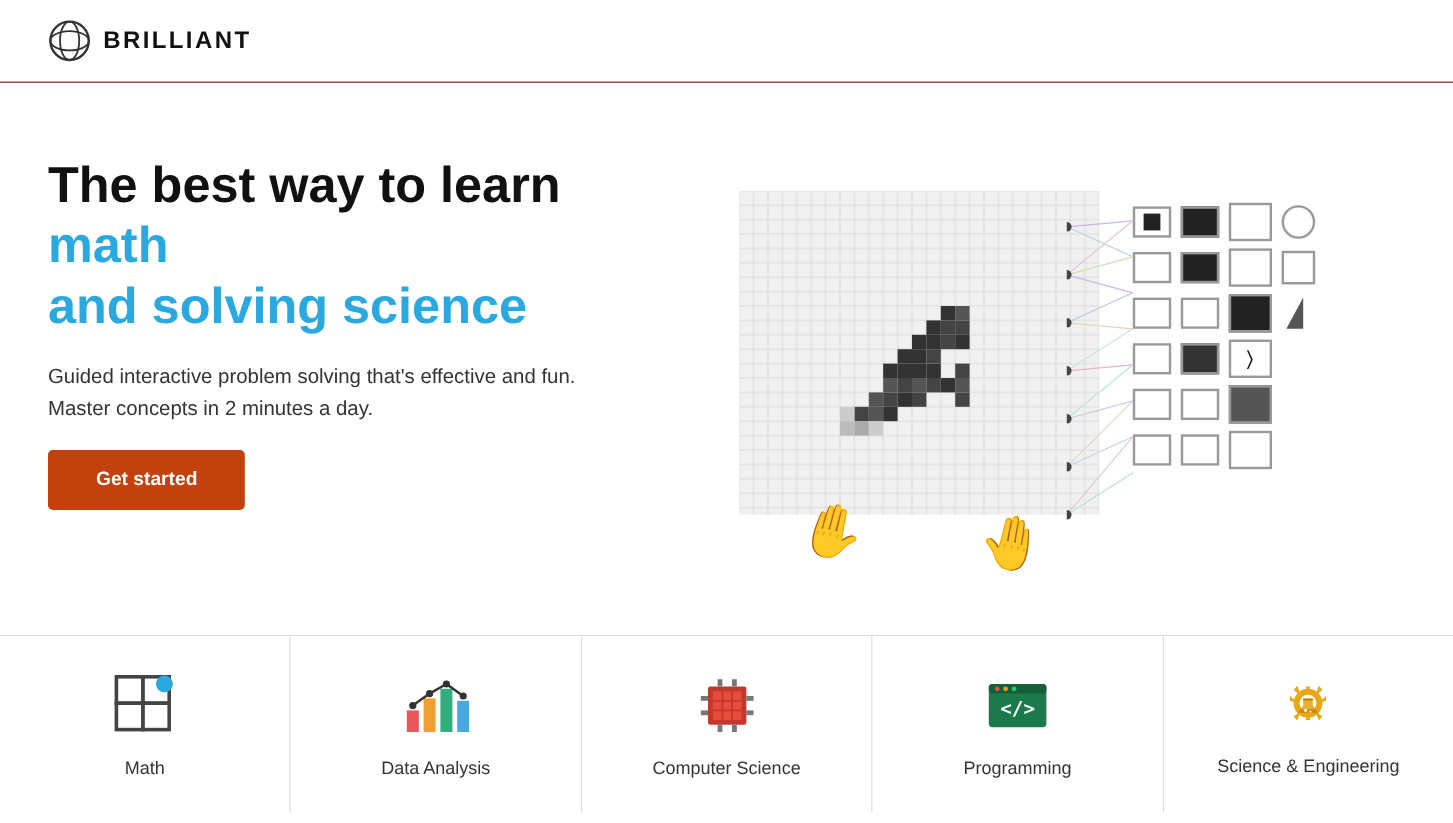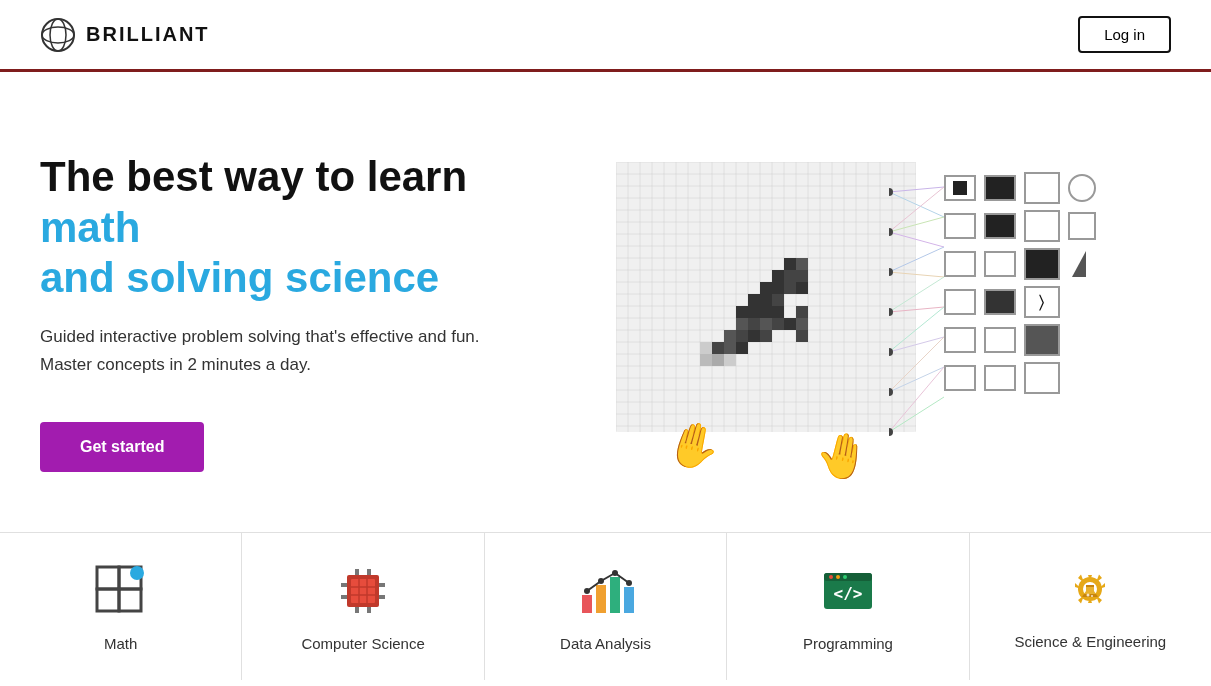--- a/index.html
+++ b/index.html
@@ -4,21 +4,21 @@
   <style>
     * { box-sizing: border-box; margin: 0; padding: 0; }
     body { font-family: -apple-system, BlinkMacSystemFont, 'Segoe UI', sans-serif; background: #fff; color: #111; }
 
     
     .header {
       display: flex;
       align-items: center;
       justify-content: space-between;
       padding: 16px 40px;
-      border-bottom: 3px solid #7f1d1d;
+      border-bottom: 1px solid #7f1d1d;
     }
     .logo-area {
       display: flex;
       align-items: center;
       gap: 10px;
       font-size: 20px;
       font-weight: 700;
       letter-spacing: 2px;
       text-transform: uppercase;
     }
@@ -32,45 +32,44 @@
       padding: 8px 24px;
       font-size: 15px;
       font-weight: 500;
       cursor: pointer;
       border-radius: 4px;
     }
 
     
     .hero {
       display: flex;
-      align-items: center;
       padding: 60px 40px 40px 40px;
       min-height: 460px;
     }
     .hero-text {
       flex: 0 0 500px;
       max-width: 500px;
     }
     .hero-title {
       font-size: 42px;
       font-weight: 800;
       line-height: 1.2;
       margin-bottom: 20px;
     }
     .hero-title .accent {
       color: #2AA9E0;
     }
     .hero-subtitle {
       font-size: 17px;
       color: #333;
       line-height: 1.6;
-      margin-bottom: 44px;
+      margin-bottom: 20px;
     }
     .get-started-btn {
-      background: #a21caf;
+      background: #c2410c;
       color: #fff;
       border: none;
       padding: 16px 40px;
       font-size: 16px;
       font-weight: 600;
       border-radius: 4px;
       cursor: pointer;
     }
 
     
@@ -129,21 +128,20 @@
 
 <header class="header">
   <div class="logo-area">
     <svg class="logo-icon" viewBox="0 0 36 36">
       <circle cx="18" cy="18" r="16" fill="none" stroke="#333" stroke-width="2"></circle>
       <ellipse cx="18" cy="18" rx="16" ry="8" fill="none" stroke="#333" stroke-width="1.5"></ellipse>
       <ellipse cx="18" cy="18" rx="8" ry="16" fill="none" stroke="#333" stroke-width="1.5"></ellipse>
     </svg>
     <span>BRILLIANT</span>
   </div>
-  <button class="login-btn">Log in</button>
 </header>
 
 <section class="hero">
   <div class="hero-text">
     <h1 class="hero-title">
       <span>The best way to learn </span><span class="accent">math</span><br>
       <span class="accent">and solving science</span>
     </h1>
     <p class="hero-subtitle">
       <span>Guided interactive problem solving that's effective and fun.</span><br>
@@ -289,68 +287,68 @@
         <circle cx="44" cy="10" r="7" fill="#2AA9E0"></circle>
       </svg>
     </div>
     <span class="category-label">Math</span>
   </div>
 
   <div class="category-item">
     <div class="category-icon">
       <svg width="56" height="56" viewBox="0 0 56 56">
 
-        <rect x="12" y="12" width="32" height="32" fill="#c0392b" rx="2"></rect>
-        <rect x="16" y="16" width="24" height="24" fill="#e74c3c" rx="1"></rect>
-
-        <line x1="24" y1="16" x2="24" y2="40" stroke="#c0392b" stroke-width="1.5"></line>
-        <line x1="32" y1="16" x2="32" y2="40" stroke="#c0392b" stroke-width="1.5"></line>
-        <line x1="16" y1="24" x2="40" y2="24" stroke="#c0392b" stroke-width="1.5"></line>
-        <line x1="16" y1="32" x2="40" y2="32" stroke="#c0392b" stroke-width="1.5"></line>
-
-        <rect x="20" y="6" width="4" height="6" fill="#777"></rect>
-        <rect x="32" y="6" width="4" height="6" fill="#777"></rect>
-
-        <rect x="20" y="44" width="4" height="6" fill="#777"></rect>
-        <rect x="32" y="44" width="4" height="6" fill="#777"></rect>
-
-        <rect x="6" y="20" width="6" height="4" fill="#777"></rect>
-        <rect x="6" y="32" width="6" height="4" fill="#777"></rect>
-
-        <rect x="44" y="20" width="6" height="4" fill="#777"></rect>
-        <rect x="44" y="32" width="6" height="4" fill="#777"></rect>
-      </svg>
-    </div>
-    <span class="category-label">Computer Science</span>
-  </div>
-
-  <div class="category-item">
-    <div class="category-icon">
-      <svg width="56" height="56" viewBox="0 0 56 56">
-
         <rect x="4" y="32" width="10" height="18" fill="#e8555a"></rect>
         <rect x="18" y="22" width="10" height="28" fill="#f0a030"></rect>
         <rect x="32" y="14" width="10" height="36" fill="#2EAF7D"></rect>
         <rect x="46" y="24" width="10" height="26" fill="#4aa8e0"></rect>
 
         <circle cx="9" cy="28" r="3" fill="#333"></circle>
         <circle cx="23" cy="18" r="3" fill="#333"></circle>
         <circle cx="37" cy="10" r="3" fill="#333"></circle>
         <circle cx="51" cy="20" r="3" fill="#333"></circle>
         <line x1="9" y1="28" x2="23" y2="18" stroke="#333" stroke-width="2"></line>
         <line x1="23" y1="18" x2="37" y2="10" stroke="#333" stroke-width="2"></line>
         <line x1="37" y1="10" x2="51" y2="20" stroke="#333" stroke-width="2"></line>
       </svg>
     </div>
     <span class="category-label">Data Analysis</span>
   </div>
 
   <div class="category-item">
     <div class="category-icon">
       <svg width="56" height="56" viewBox="0 0 56 56">
+
+        <rect x="12" y="12" width="32" height="32" fill="#c0392b" rx="2"></rect>
+        <rect x="16" y="16" width="24" height="24" fill="#e74c3c" rx="1"></rect>
+
+        <line x1="24" y1="16" x2="24" y2="40" stroke="#c0392b" stroke-width="1.5"></line>
+        <line x1="32" y1="16" x2="32" y2="40" stroke="#c0392b" stroke-width="1.5"></line>
+        <line x1="16" y1="24" x2="40" y2="24" stroke="#c0392b" stroke-width="1.5"></line>
+        <line x1="16" y1="32" x2="40" y2="32" stroke="#c0392b" stroke-width="1.5"></line>
+
+        <rect x="20" y="6" width="4" height="6" fill="#777"></rect>
+        <rect x="32" y="6" width="4" height="6" fill="#777"></rect>
+
+        <rect x="20" y="44" width="4" height="6" fill="#777"></rect>
+        <rect x="32" y="44" width="4" height="6" fill="#777"></rect>
+
+        <rect x="6" y="20" width="6" height="4" fill="#777"></rect>
+        <rect x="6" y="32" width="6" height="4" fill="#777"></rect>
+
+        <rect x="44" y="20" width="6" height="4" fill="#777"></rect>
+        <rect x="44" y="32" width="6" height="4" fill="#777"></rect>
+      </svg>
+    </div>
+    <span class="category-label">Computer Science</span>
+  </div>
+
+  <div class="category-item">
+    <div class="category-icon">
+      <svg width="56" height="56" viewBox="0 0 56 56">
         <rect x="4" y="10" width="48" height="36" fill="#1a7a4a" rx="3"></rect>
         <rect x="4" y="10" width="48" height="8" fill="#155f38" rx="3"></rect>
 
         <circle cx="11" cy="14" r="2" fill="#e74c3c"></circle>
         <circle cx="18" cy="14" r="2" fill="#f39c12"></circle>
         <circle cx="25" cy="14" r="2" fill="#2ecc71"></circle>
 
         <text x="28" y="36" text-anchor="middle" font-size="16" font-weight="bold" fill="white" font-family="monospace">&lt;/&gt;</text>
       </svg>
     </div>

